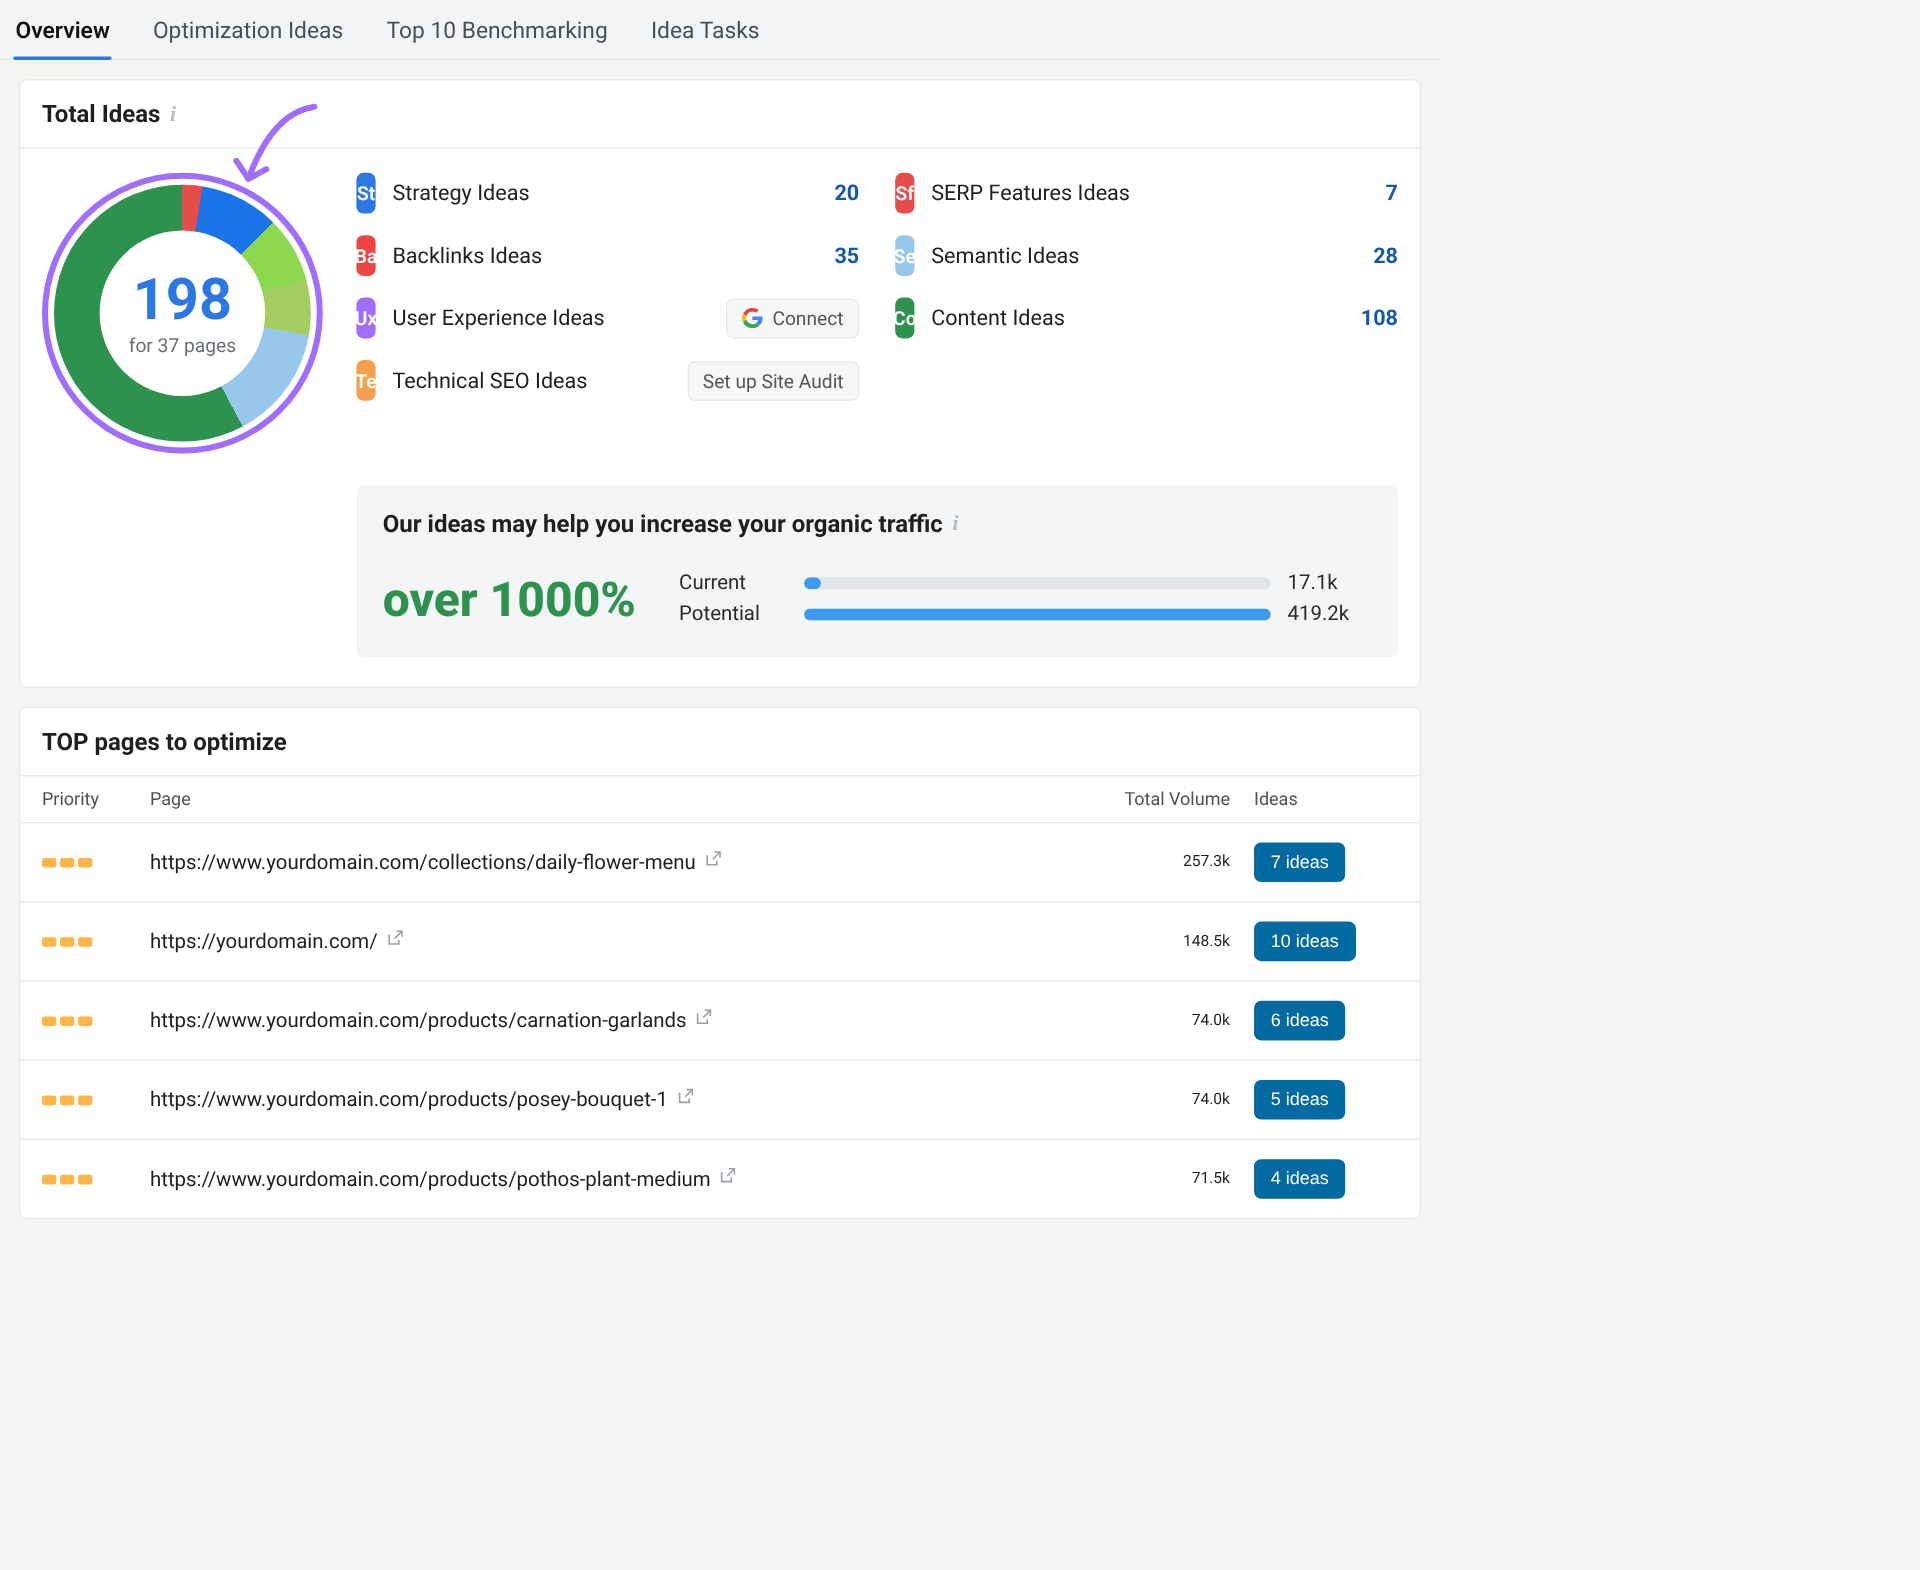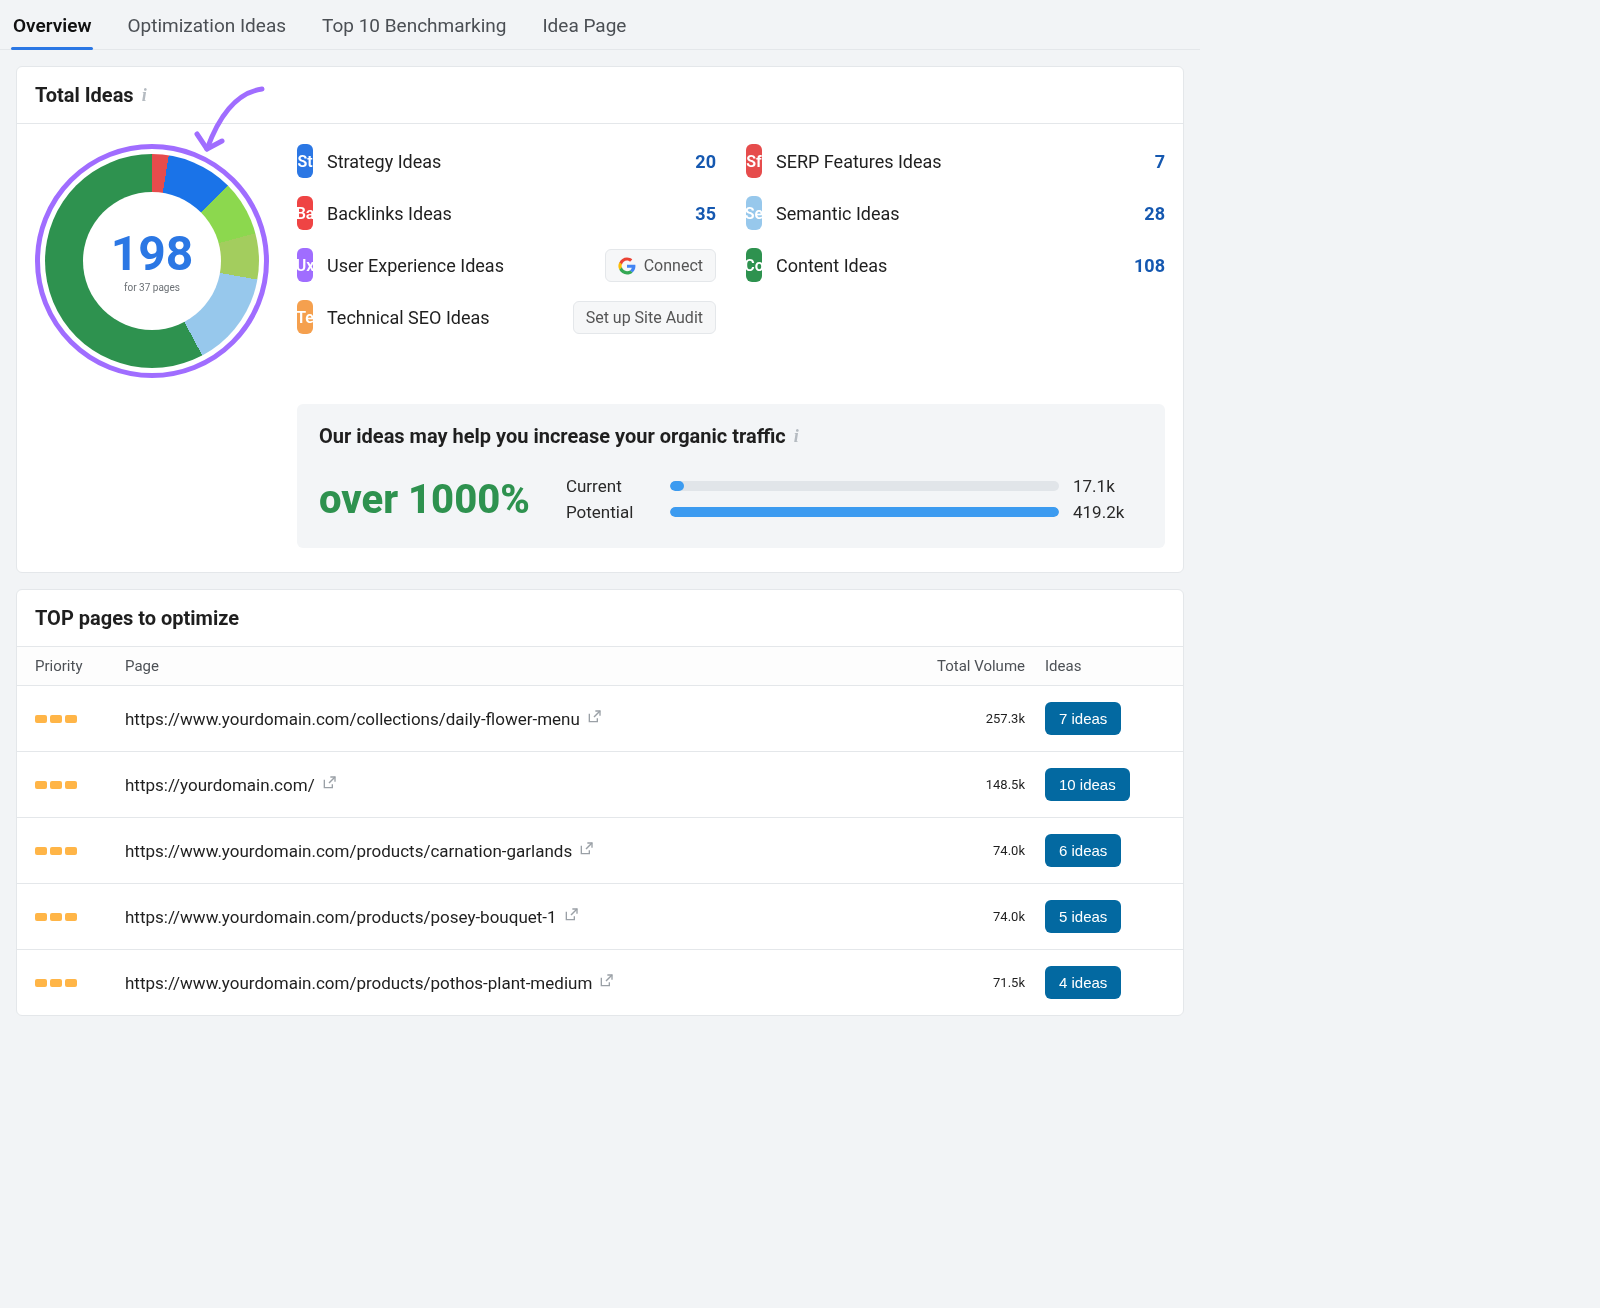--- a/index.html
+++ b/index.html
@@ -113,21 +113,21 @@
     position:absolute;
     inset:48px;
     background:#fff;
     border-radius:50%;
     display:flex;
     flex-direction:column;
     align-items:center;
     justify-content:center;
   }
   .donut-num{font-size:48px;font-weight:700;color:var(--link);line-height:1;}
-  .donut-sub{font-size:10px;color:var(--muted);margin-top:4px;}
+  .donut-sub{font-size:16px;color:var(--muted);margin-top:4px;}
   .arrow-svg{position:absolute;left:150px;top:-40px;}
 
   .ideas-grid{
     flex:1;
     display:grid;
     grid-template-columns:1fr 1fr;
     column-gap:30px;
     row-gap:18px;
     align-content:start;
   }
@@ -144,21 +144,21 @@
   .idea-label{flex:1;font-size:18px;color:#1f1f1f;}
   .idea-count{color:#1558b0;font-weight:700;font-size:18px;text-align:right;min-width:48px;}
   .pill-btn{
     border:1px solid var(--border);
     background:#f6f7f8;
     border-radius:6px;
     padding:6px 12px;
     font-size:16px;
     color:#555;
     display:inline-flex;
-    align-items:flex-end;
+    align-items:flex-start;
     gap:8px;
     cursor:pointer;
   }
 
   .g-logo{width:18px;height:18px;display:inline-block;}
 
   
   .banner{
     margin-top:26px;
     background:#f3f5f7;
@@ -211,21 +211,21 @@
     padding:8px 14px;font-size:15px;font-weight:500;cursor:pointer;
   }
 </style>
 </head>
 <body>
 
 <div class="tabs">
   <div class="tab active">Overview</div>
   <div class="tab">Optimization Ideas</div>
   <div class="tab">Top 10 Benchmarking</div>
-  <div class="tab">Idea Page</div>
+  <div class="tab">Idea Tasks</div>
 </div>
 
 <div class="card">
   <div class="card-title">
     <span>Total Ideas</span>
     <span class="info-i">i</span>
   </div>
   <div class="card-body" style="position:relative;">
     <svg class="arrow-svg" width="110" height="90" viewBox="0 0 110 90">
       <path d="M95 5 Q60 10 40 65" stroke="#a06dff" stroke-width="5" fill="none" stroke-linecap="round"></path>

